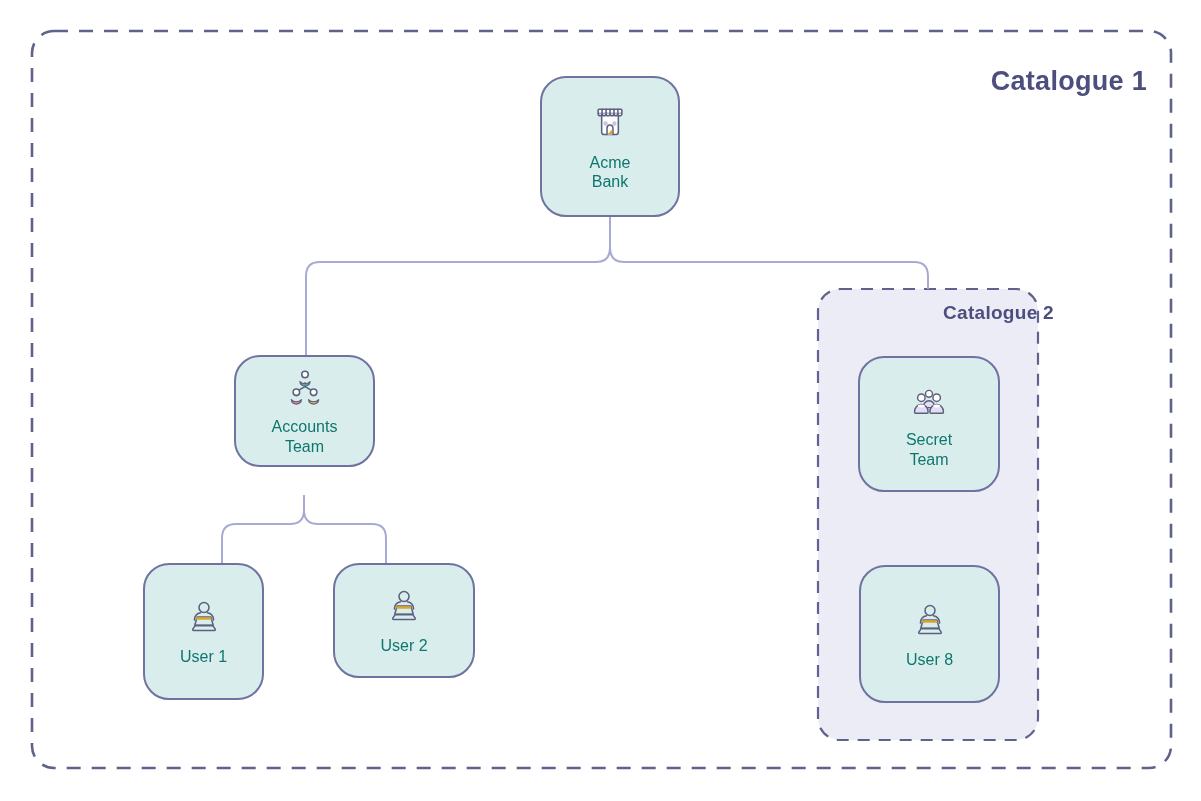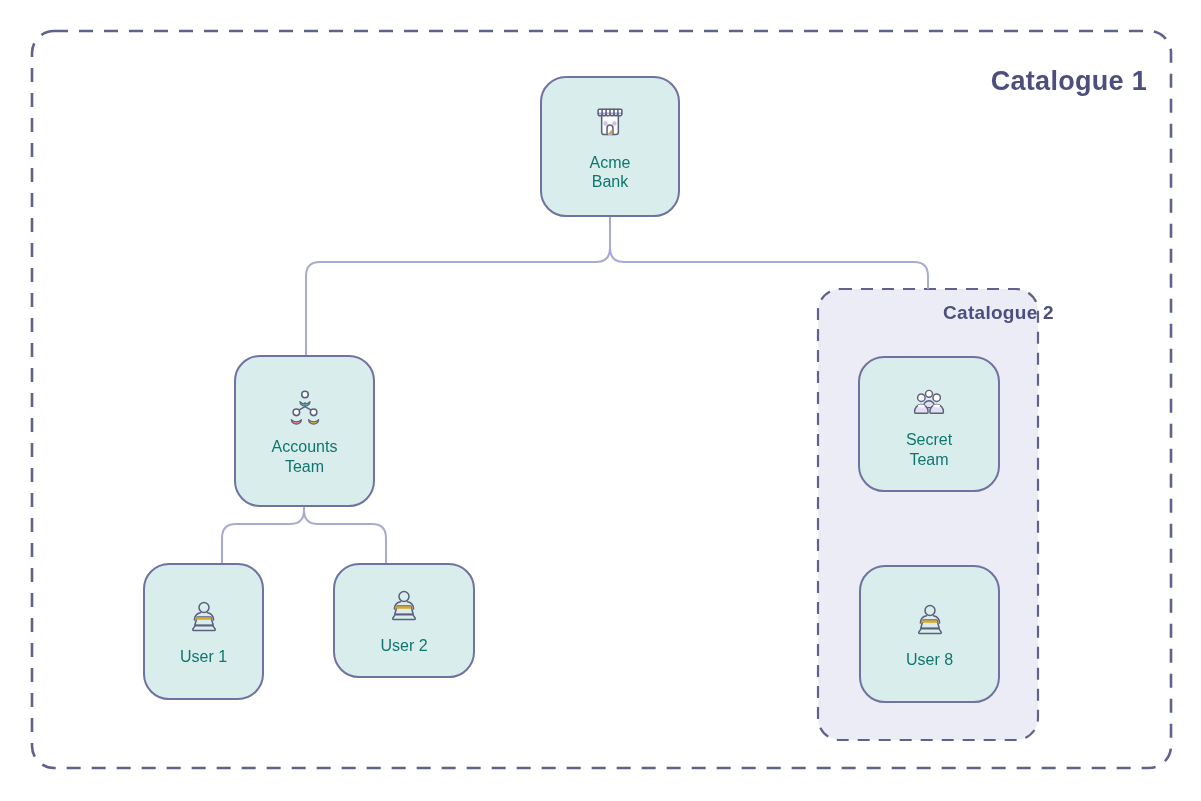--- a/index.html
+++ b/index.html
@@ -63,21 +63,21 @@
     line-height: 1.2;
     text-align: center;
     white-space: pre-line;
   }
   .node-icon {
     width: 46px;
     height: 46px;
     display: block;
   }
   .node-acme-bank     { left: 540px; top: 76px;  width: 140px; height: 141px; }
-  .node-accounts-team { left: 234px; top: 355px; width: 141px; height: 152px; }
+  .node-accounts-team { left: 234px; top: 355px; width: 141px; height: 112px; }
   .node-user-1        { left: 143px; top: 563px; width: 121px; height: 137px; }
   .node-user-2        { left: 333px; top: 563px; width: 142px; height: 115px; }
   .node-secret-team   { left: 858px; top: 356px; width: 142px; height: 136px; }
   .node-user-3        { left: 859px; top: 565px; width: 141px; height: 138px; }
 
   .icon-stroke { stroke: #5c607e; fill: none; stroke-width: 1.6; stroke-linecap: round; stroke-linejoin: round; }
 </style>
 </head>
 <body>
 

